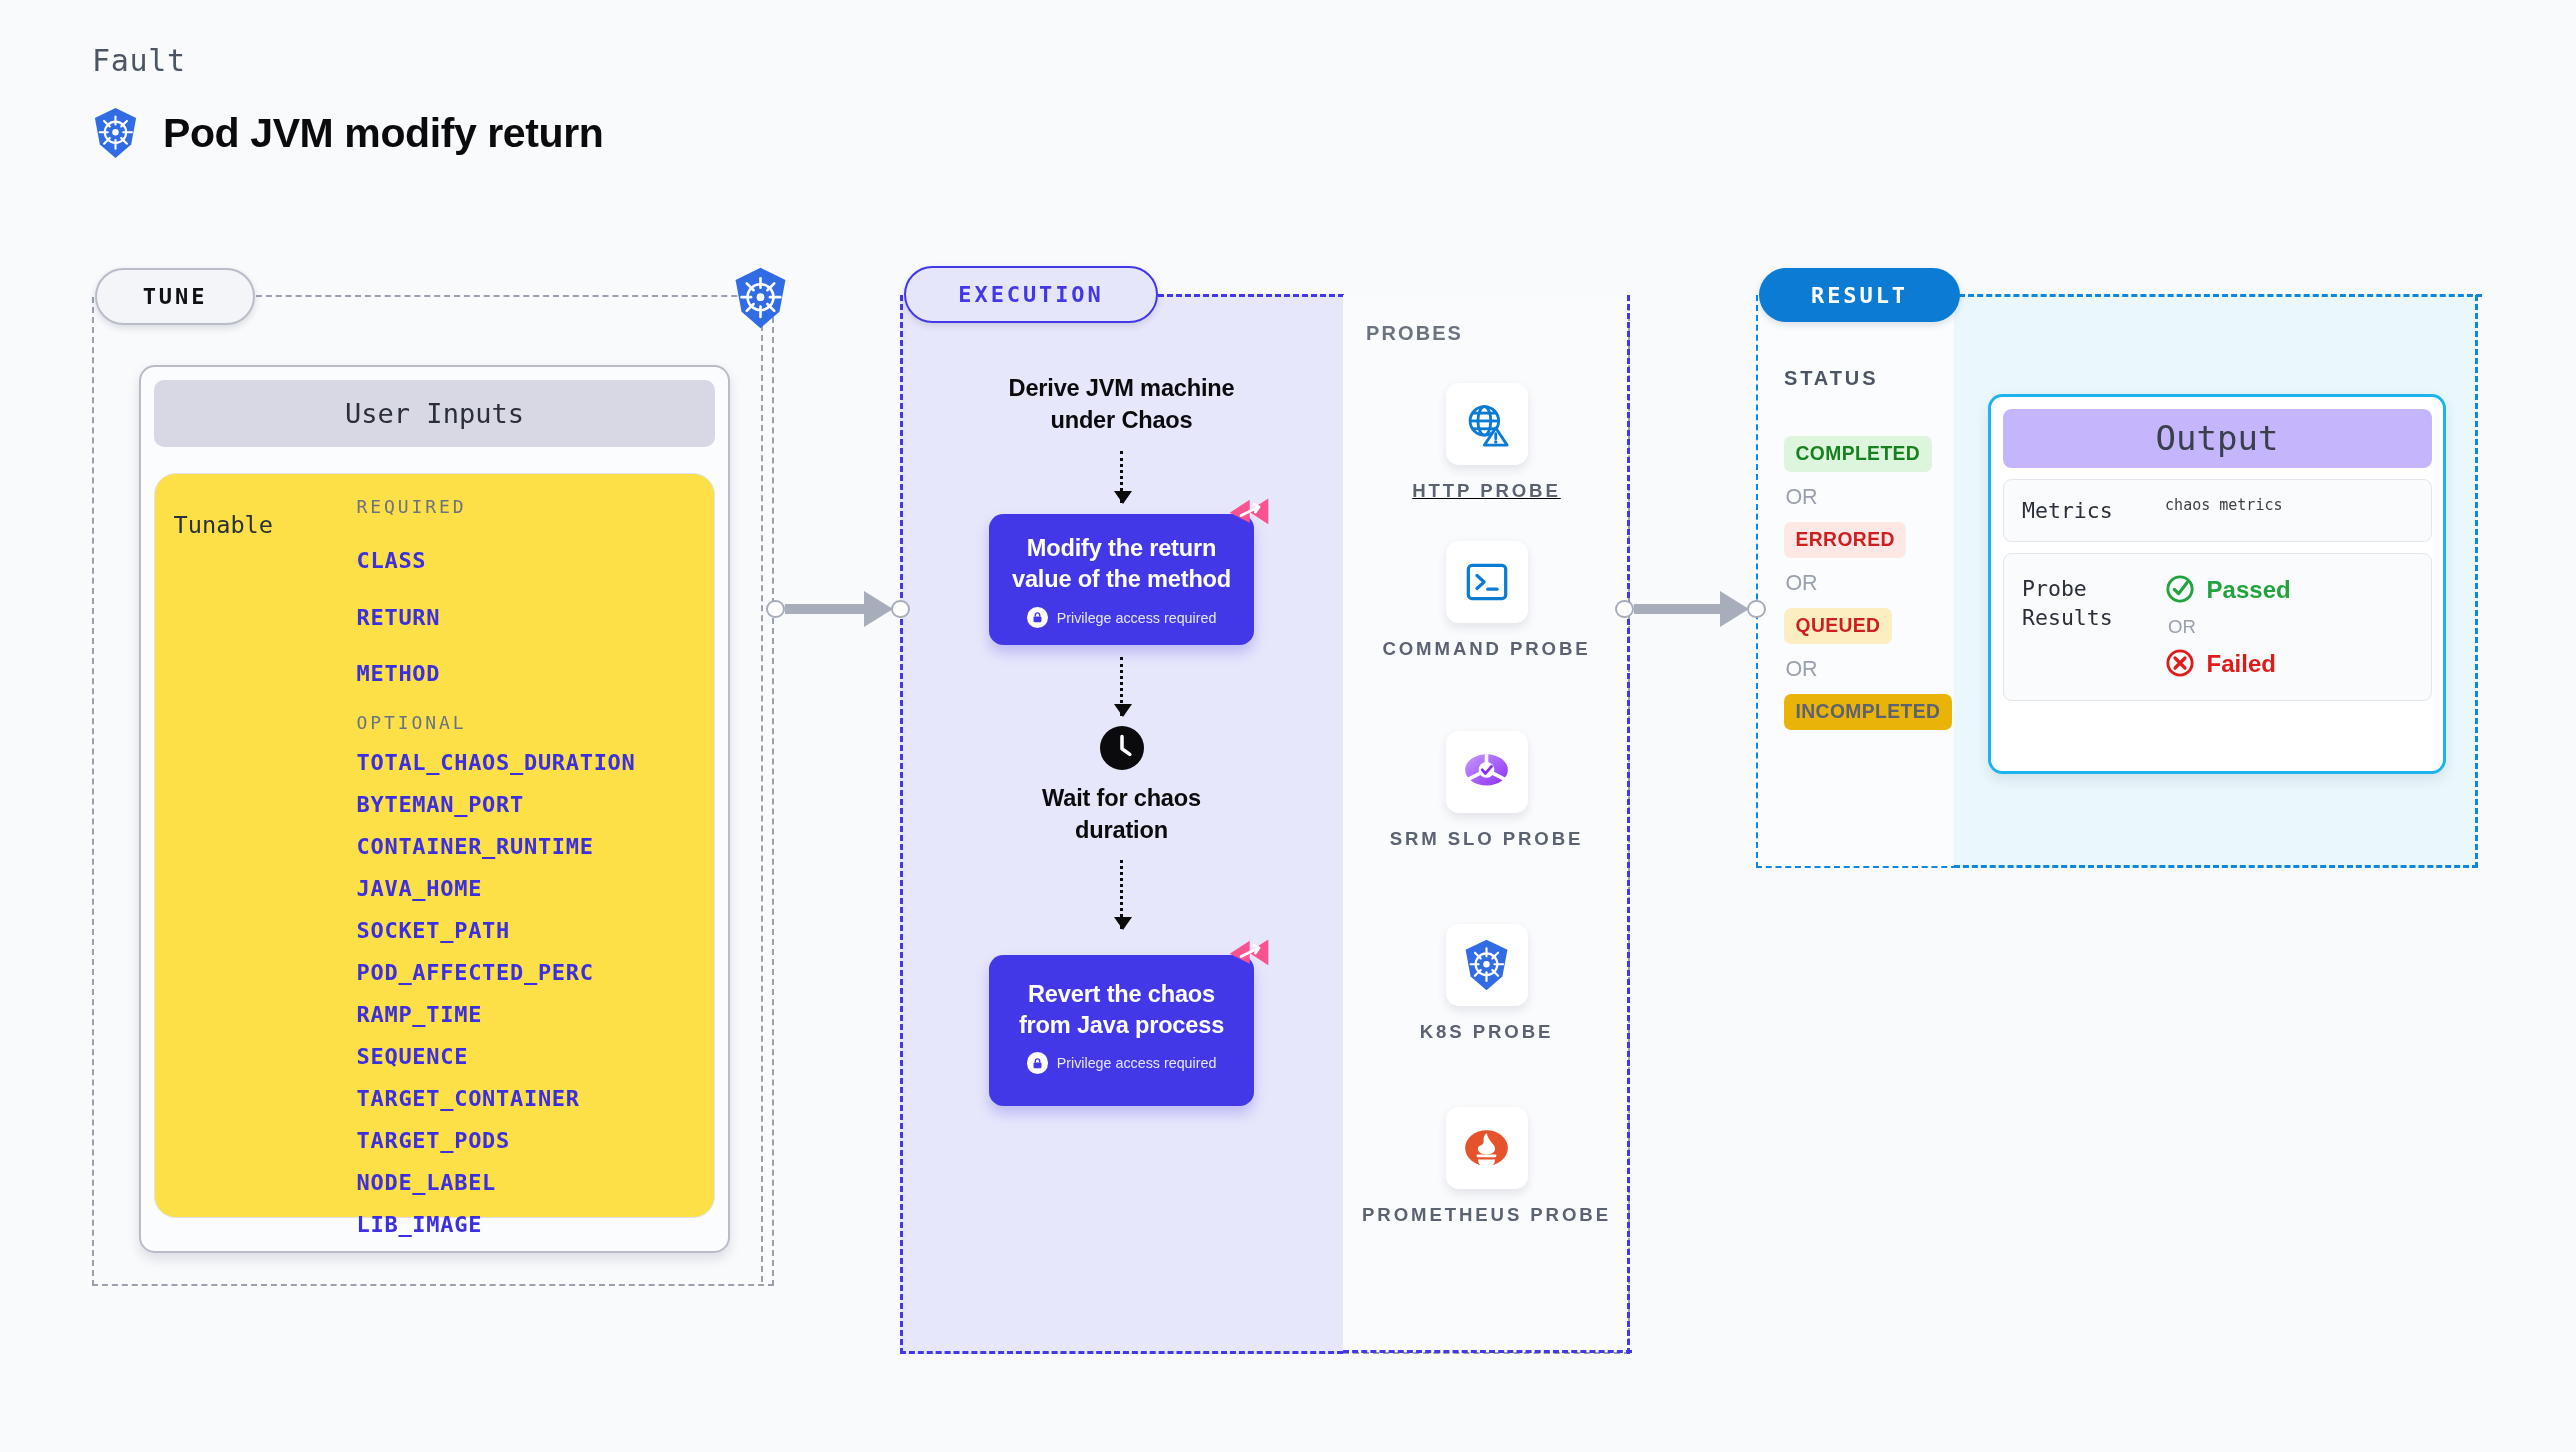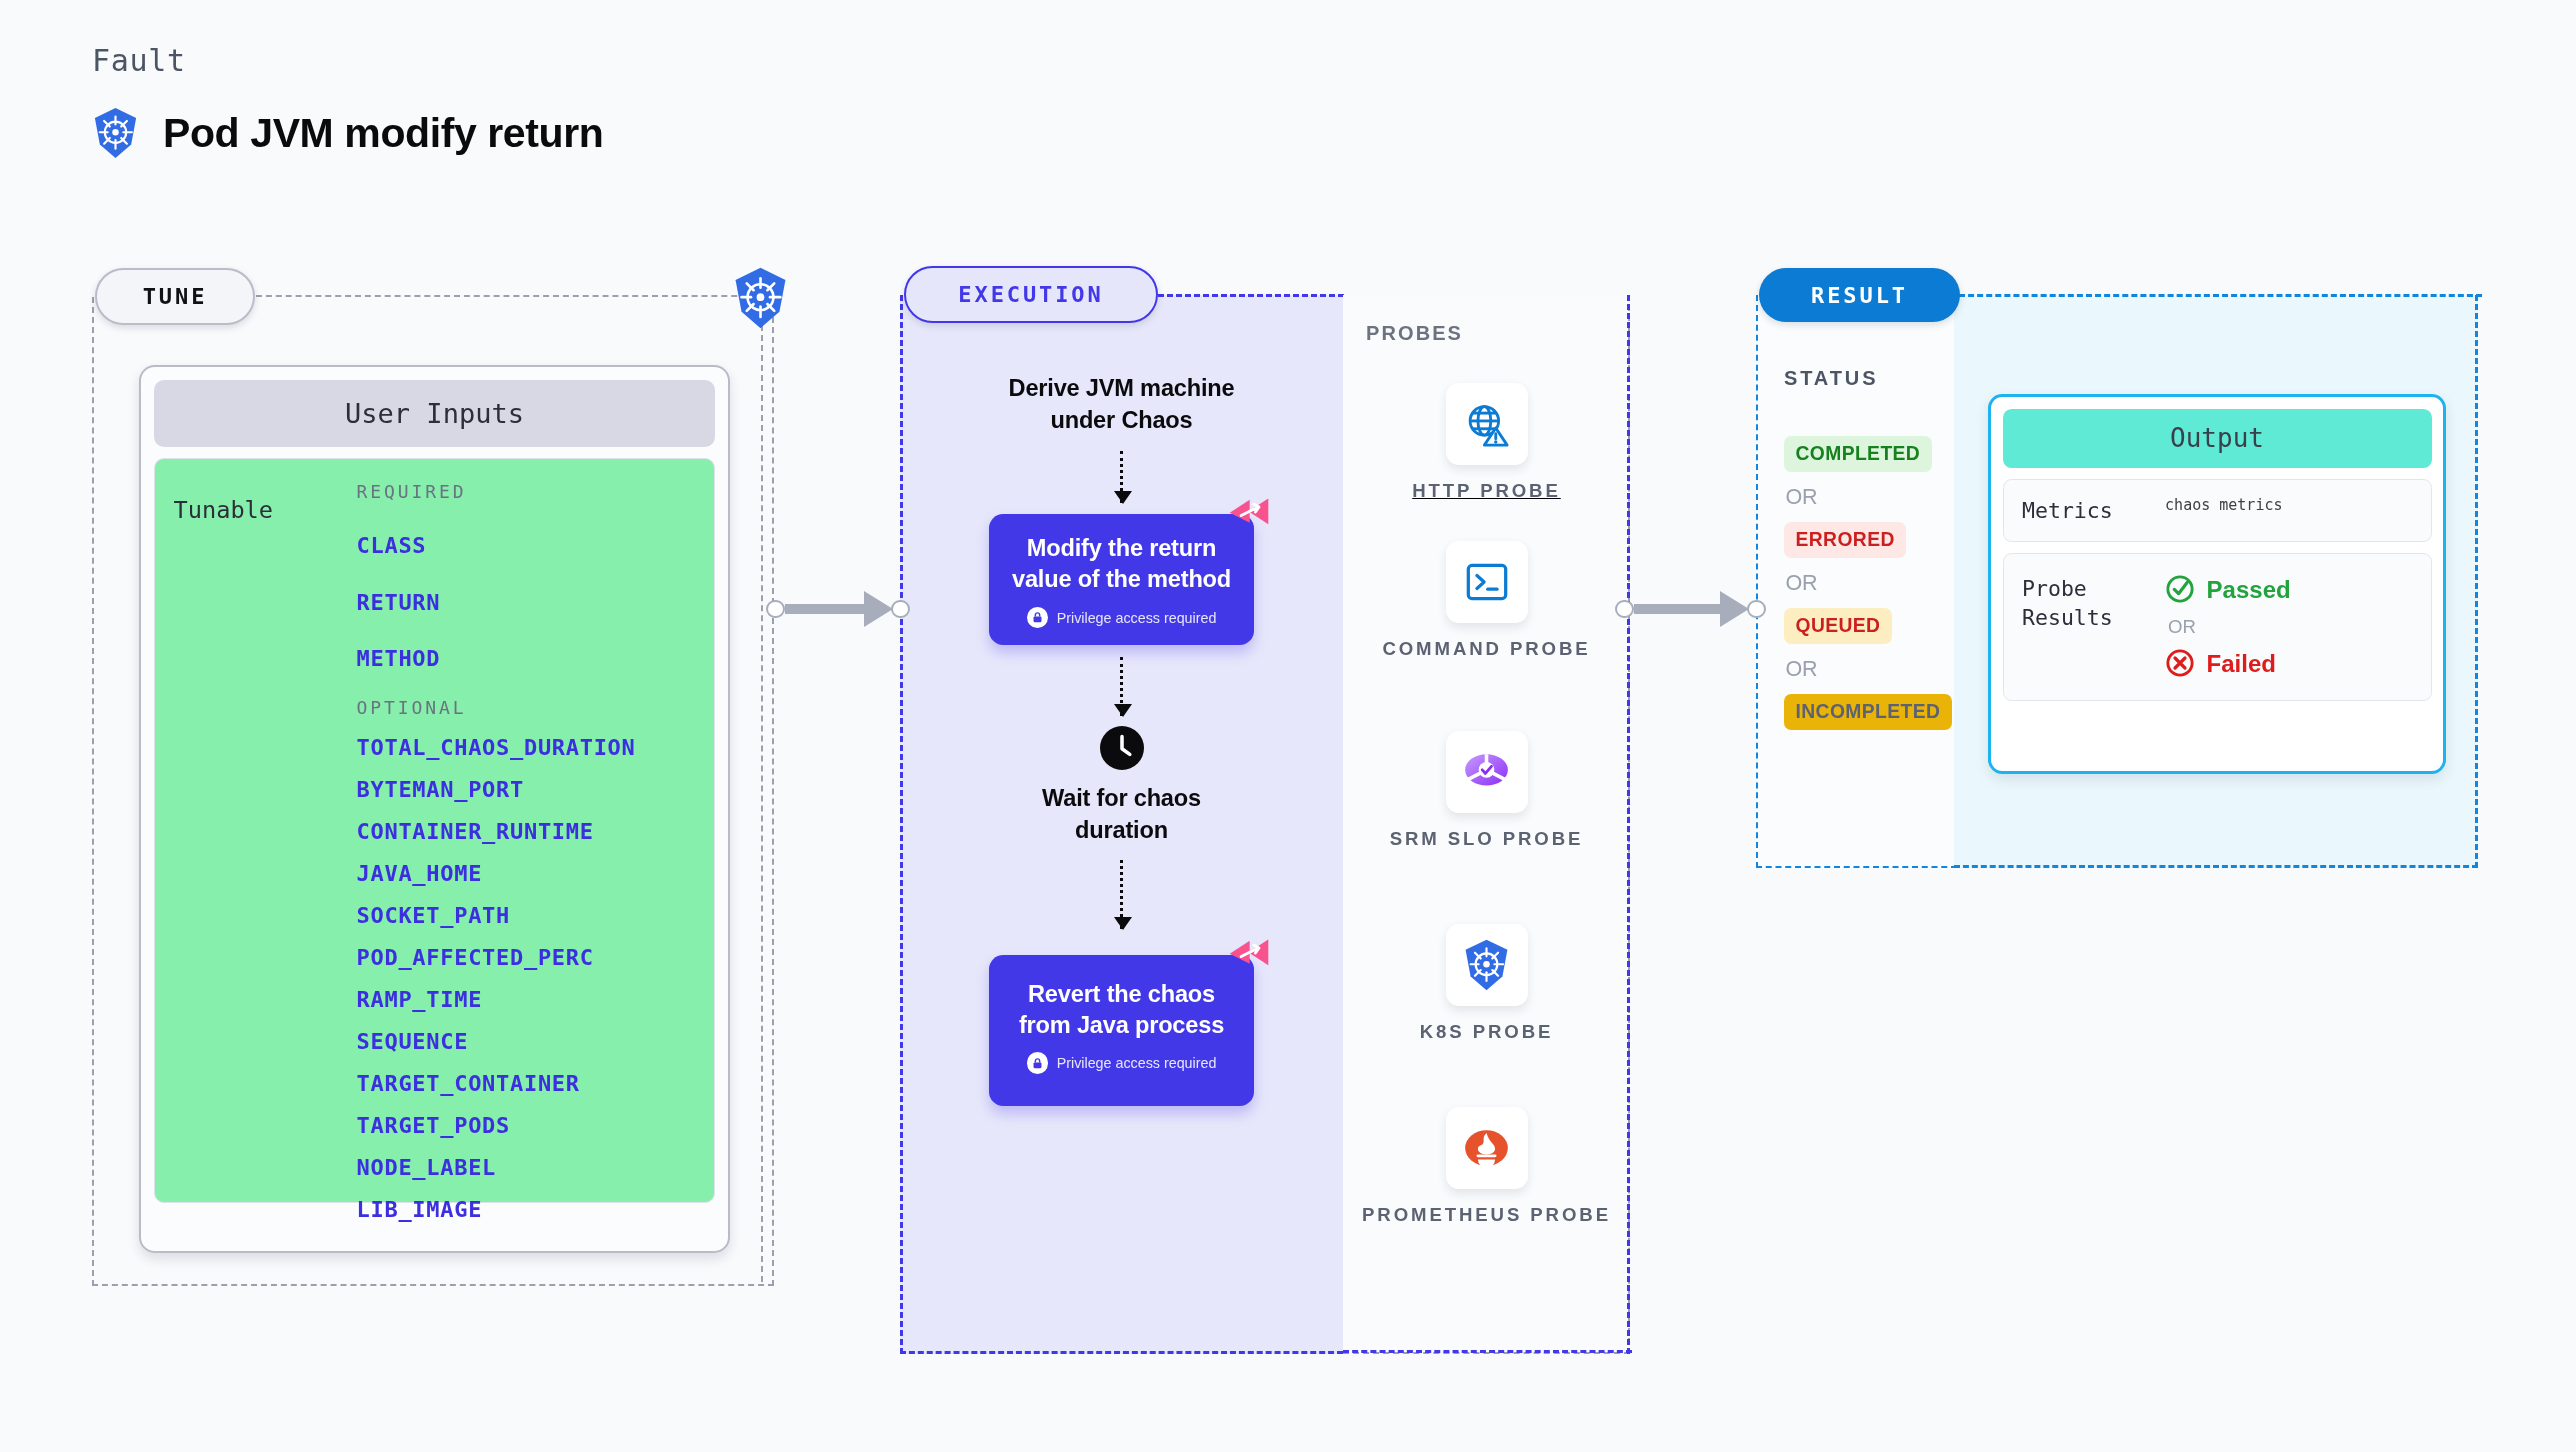--- a/index.html
+++ b/index.html
@@ -118,22 +118,22 @@
     box-shadow:0 5.7px 11.5px rgba(30,41,59,.13);
     padding:13px;
   }
   .card-head {
     background:#d7d8e3; border-radius:10px; height:67px;
     display:flex; align-items:center; justify-content:center;
     font-family:"DejaVu Sans Mono","Liberation Mono",monospace;
     font-size:27px; color:#2b2f3a;
   }
   #inputs-body {
-    margin-top:11px; background:#86efac; border:1.4px solid #dfe2ea;
-    border-radius:10px; height:745px; display:flex; padding:21.5px 18.6px;
+    margin-top:26px; background:#fde047; border:1.4px solid #dfe2ea;
+    border-radius:22px; height:745px; display:flex; padding:21.5px 18.6px;
   }
   #tunable-label {
     font-family:"DejaVu Sans Mono","Liberation Mono",monospace;
     font-size:23.6px; color:#2b2f3a; width:183px; flex:none; padding-top:15.8px;
   }
   #tunable-lists { flex:1; }
   .group-label {
     font-family:"DejaVu Sans Mono","Liberation Mono",monospace;
     font-size:18px; letter-spacing:2.9px; color:#6b7280; margin-bottom:4.3px;
   }
@@ -210,24 +210,24 @@
   }
   .or-text { font-size:21.5px; color:#9aa0ad; margin:13px 0 11.5px 1.4px; }
 
   
   #card-output {
     position:absolute; left:1988px; top:394px; width:458px; height:380px;
     background:#ffffff; border:3.6px solid #1cb3ef; border-radius:14.3px;
     box-shadow:0 5.7px 13px rgba(30,41,59,.10); padding:11.5px;
   }
   #output-head {
-    background:#5eead4; border-radius:8.6px; height:59px;
+    background:#c4b5fd; border-radius:8.6px; height:59px;
     display:flex; align-items:center; justify-content:center;
     font-family:"DejaVu Sans Mono","Liberation Mono",monospace;
-    font-size:26px; color:#3a3f4c;
+    font-size:34px; color:#3a3f4c;
   }
   .out-row {
     margin-top:11.5px; background:#fafbfd; border:1.4px solid #e2e5ec;
     border-radius:8.6px; display:flex; padding:15.8px 18.6px;
   }
   .out-key {
     font-family:"DejaVu Sans Mono","Liberation Mono",monospace;
     font-size:21.5px; color:#2b2f3a; width:143px; flex:none; line-height:1.35;
   }
   .out-val-metrics {

